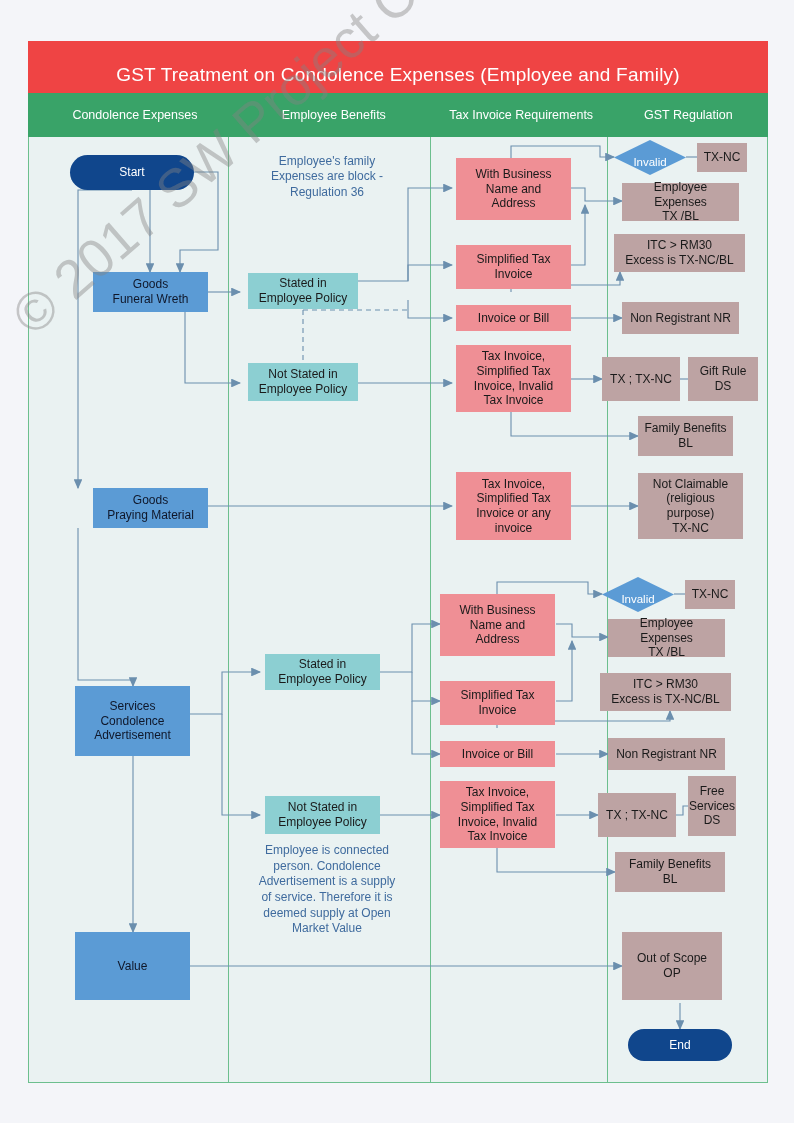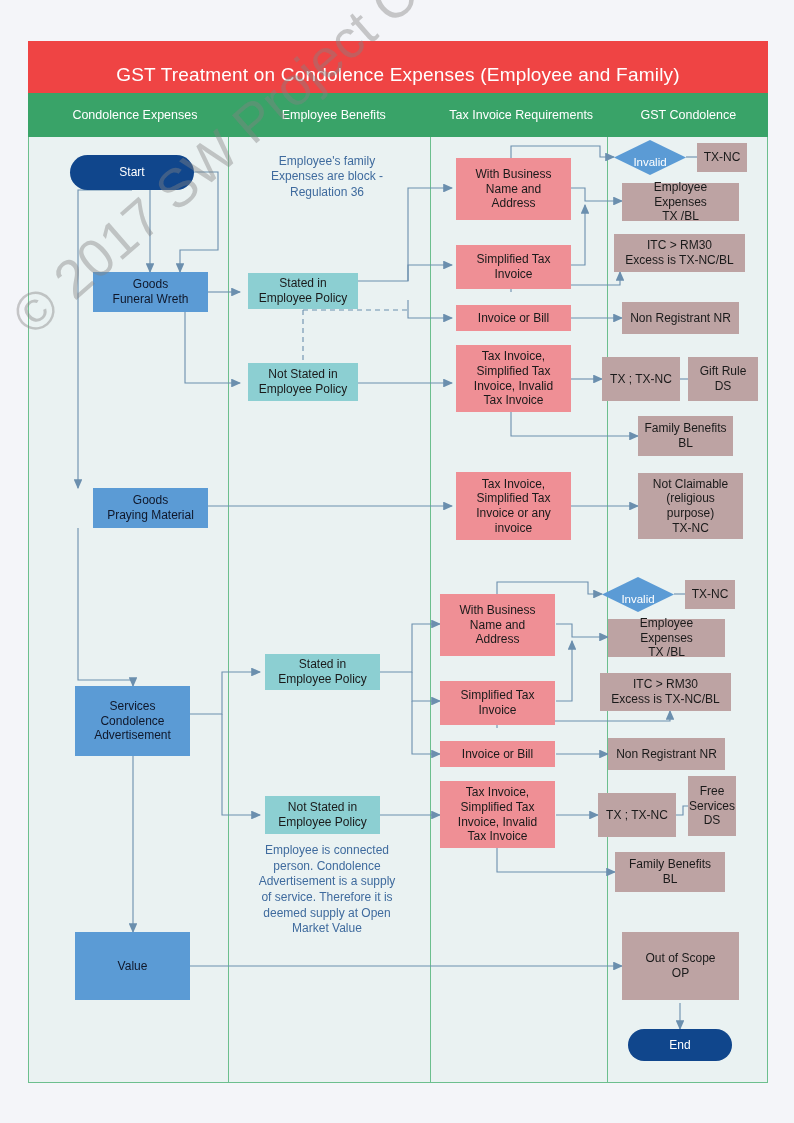--- a/index.html
+++ b/index.html
@@ -114,21 +114,21 @@
   <div class="frame"></div>
 
   <div class="title-bar">
     <span>GST Treatment on Condolence Expenses (Employee and Family)</span>
   </div>
 
   <div class="header-row">
     <div class="header-cell hc0">Condolence Expenses</div>
     <div class="header-cell hc1">Employee Benefits</div>
     <div class="header-cell hc2">Tax Invoice Requirements</div>
-    <div class="header-cell hc3">GST Condolence</div>
+    <div class="header-cell hc3">GST Regulation</div>
   </div>
 
   <div class="vdiv" style="left:228px;"></div>
   <div class="vdiv" style="left:430px;"></div>
   <div class="vdiv" style="left:607px;"></div>
   <div class="hline-bottom"></div>
 
   <svg id="wires">
     <defs>
       <marker id="ar" markerWidth="9" markerHeight="8" refX="8" refY="4" orient="auto">
@@ -276,17 +276,17 @@
     <span>Invalid</span>
   </div>
   <div class="node n-gst" style="left:685px;top:580px;width:50px;height:29px;">TX-NC</div>
   <div class="node n-gst" style="left:608px;top:619px;width:117px;height:38px;">Employee Expenses<br>TX /BL</div>
   <div class="node n-gst" style="left:600px;top:673px;width:131px;height:38px;">ITC &gt; RM30<br>Excess is TX-NC/BL</div>
   <div class="node n-gst" style="left:608px;top:738px;width:117px;height:32px;">Non Registrant NR</div>
   <div class="node n-gst" style="left:598px;top:793px;width:78px;height:44px;">TX ; TX-NC</div>
   <div class="node n-gst" style="left:688px;top:776px;width:48px;height:60px;">Free<br>Services<br>DS</div>
   <div class="node n-gst" style="left:615px;top:852px;width:110px;height:40px;">Family Benefits<br>BL</div>
 
-  <div class="node n-gst" style="left:622px;top:932px;width:117px;height:68px;">Out of Scope<br>OP</div>
+  <div class="node n-gst" style="left:622px;top:932px;width:100px;height:68px;">Out of Scope<br>OP</div>
   <div class="node n-start" style="left:628px;top:1029px;width:104px;height:32px;">End</div>
 
   <div class="watermark">© 2017 SW Project Consulting Sdn Bhd</div>
 </div>
 
 </body></html>

